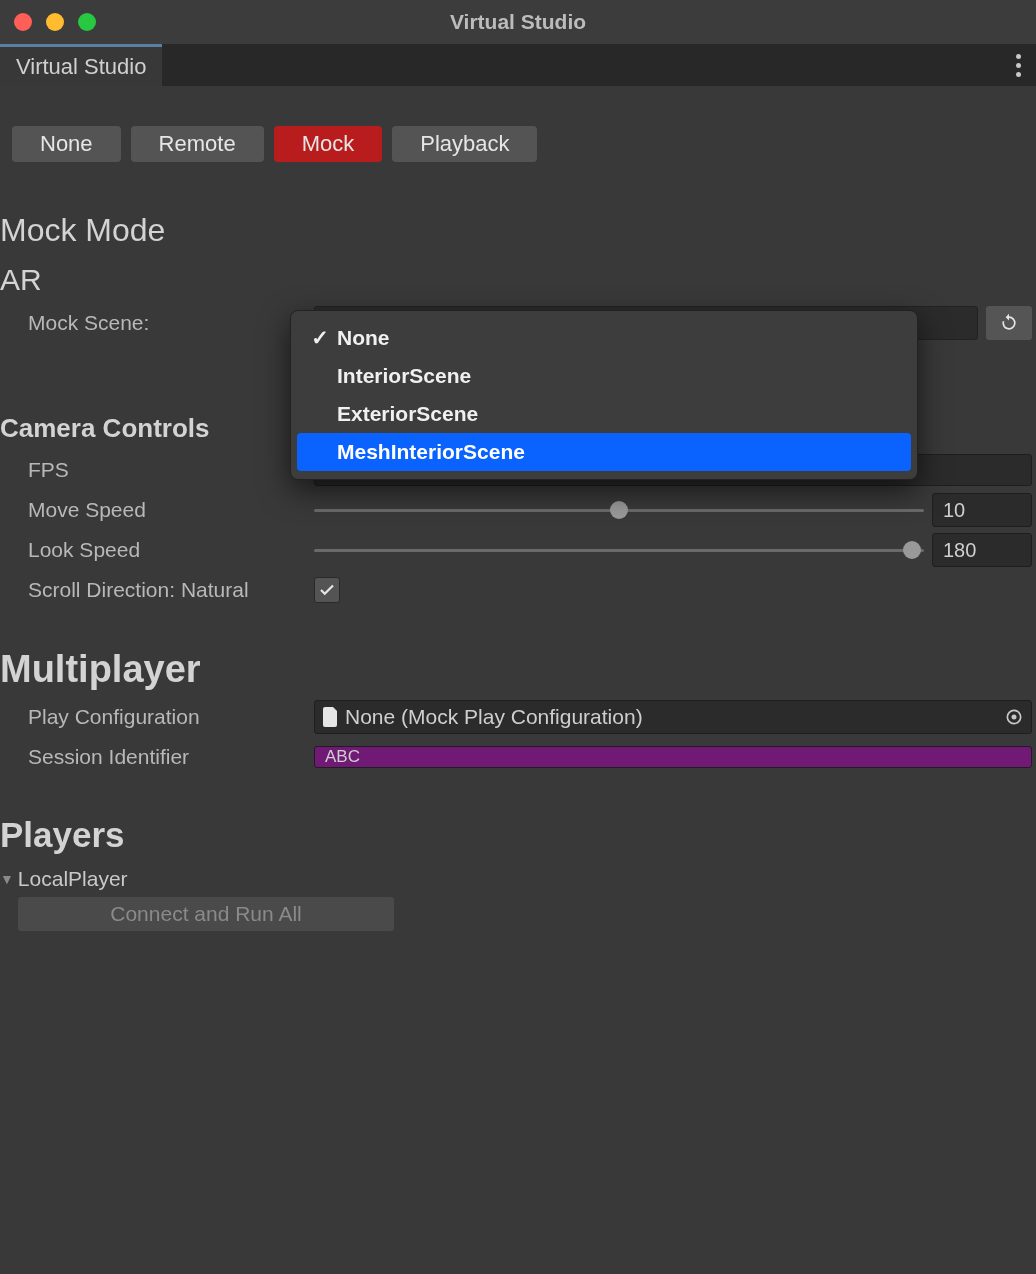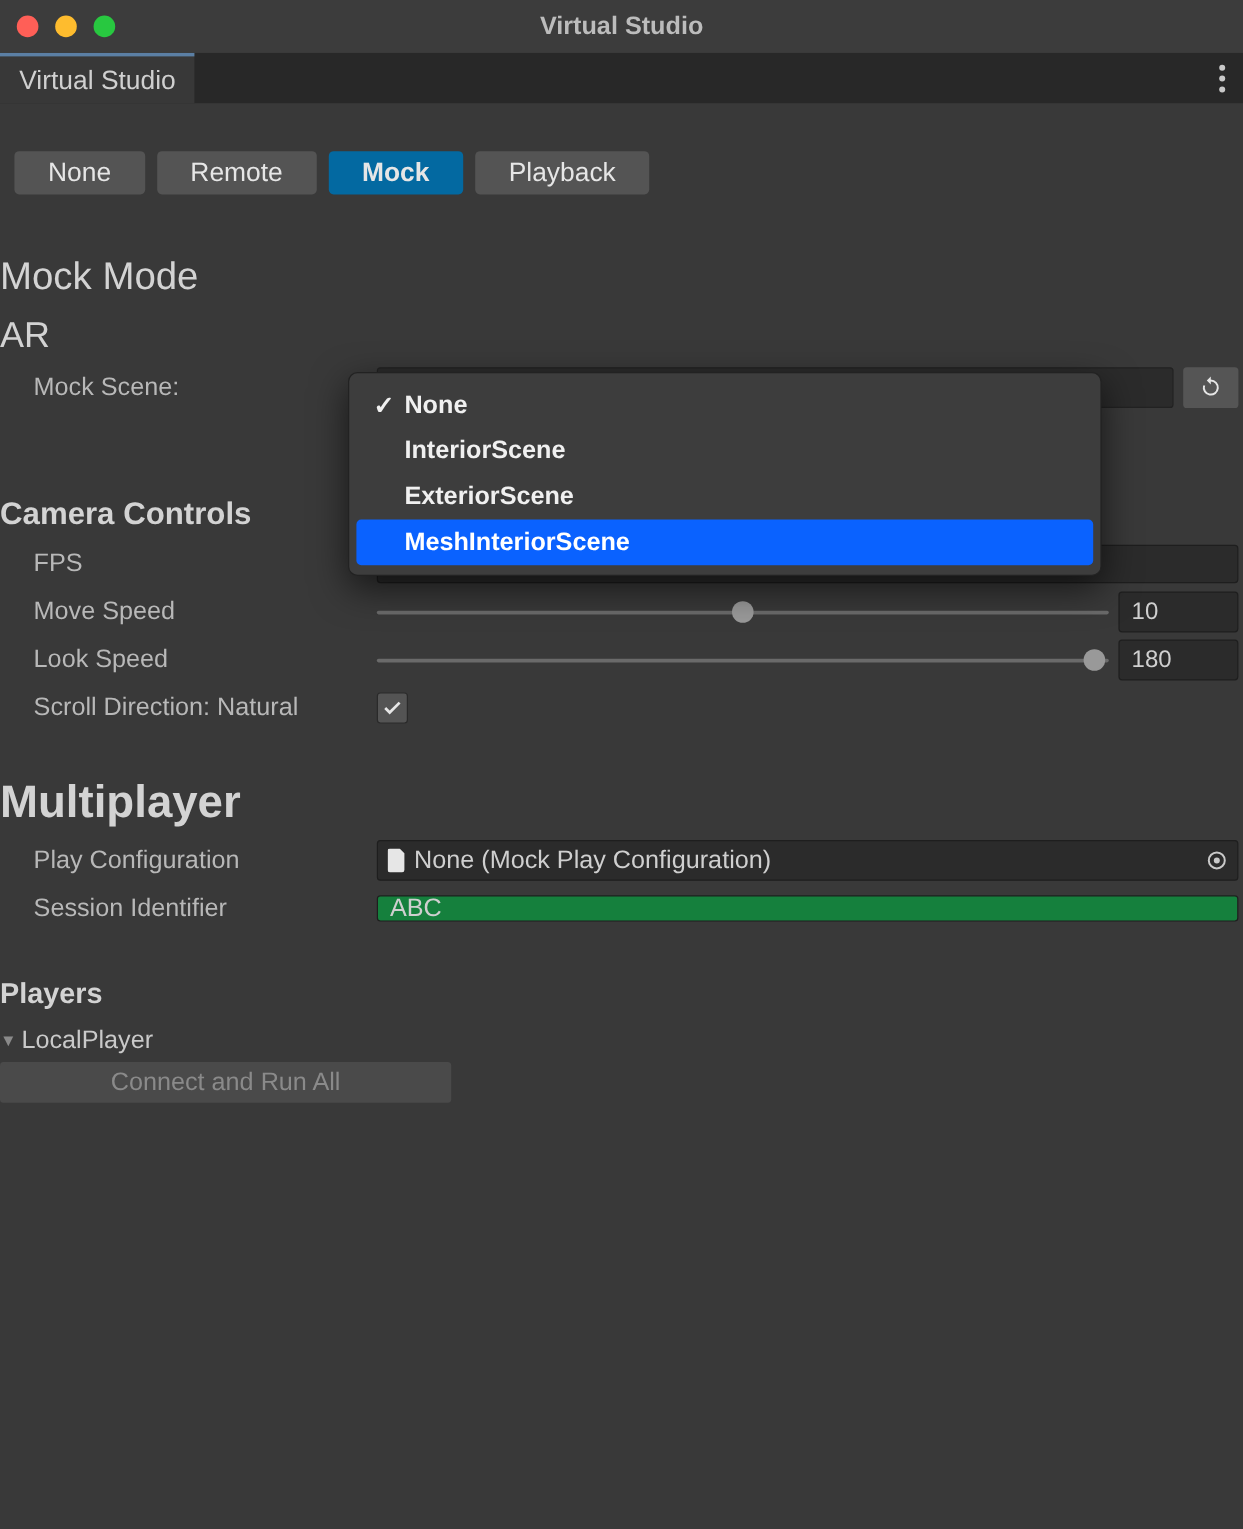--- a/index.html
+++ b/index.html
@@ -90,22 +90,21 @@
     border: none;
     border-radius: 4px;
     color: #e6e6e6;
     font-size: 22px;
     display: flex;
     align-items: center;
     justify-content: center;
     cursor: pointer;
   }
   .mode-btn.active {
-    background: #0369a1;
-    font-weight: bold;
+    background: #b91c1c;
   }
 
   
   h1.section-big {
     font-size: 32px;
     font-weight: 400;
     color: #d3d3d3;
     padding: 50px 0 0 0;
   }
   h2.section-sub {
@@ -247,25 +246,25 @@
     width: 22px; height: 22px;
     display: flex; align-items: center; justify-content: center;
     cursor: pointer;
   }
   .object-field .picker svg { width: 20px; height: 20px; }
 
   
   .text-input {
     flex: 1;
     height: 22px;
-    background: #15803d;
+    background: #701a75;
     border: 1px solid #1e1e1e;
     border-radius: 3px;
     color: #cfcfcf;
-    font-size: 21px;
+    font-size: 17px;
     padding: 0 10px;
     outline: none;
   }
 
   
   .foldout {
     display: flex;
     align-items: center;
     gap: 4px;
     font-size: 21px;
@@ -280,20 +279,21 @@
     margin-top: 6px;
     width: 376px;
     height: 34px;
     background: #4a4a4a;
     border: none;
     border-radius: 3px;
     color: #8a8a8a;
     font-size: 21px;
     text-align: center;
     cursor: default;
+    margin-left: 18px;
   }
 
   
   .dropdown-popup {
     position: absolute;
     left: 290px;
     top: 310px;
     width: 628px;
     background: #3d3d3d;
     border: 1px solid #222;
@@ -443,21 +443,21 @@
   </div>
 
   
   <div class="row">
     <div class="label">Session Identifier</div>
     <div class="field">
       <input class="text-input" value="ABC" style="">
     </div>
   </div>
 
-  <h2 class="section-med" style="font-size:24px;">Players</h2>
+  <h2 class="section-med" style="font-size:35px;">Players</h2>
 
   <div class="foldout">
     <span class="arrow">▼</span>
     <span>LocalPlayer</span>
   </div>
 
   <button class="connect-btn" disabled="">Connect and Run All</button>
 
 </div>
 

